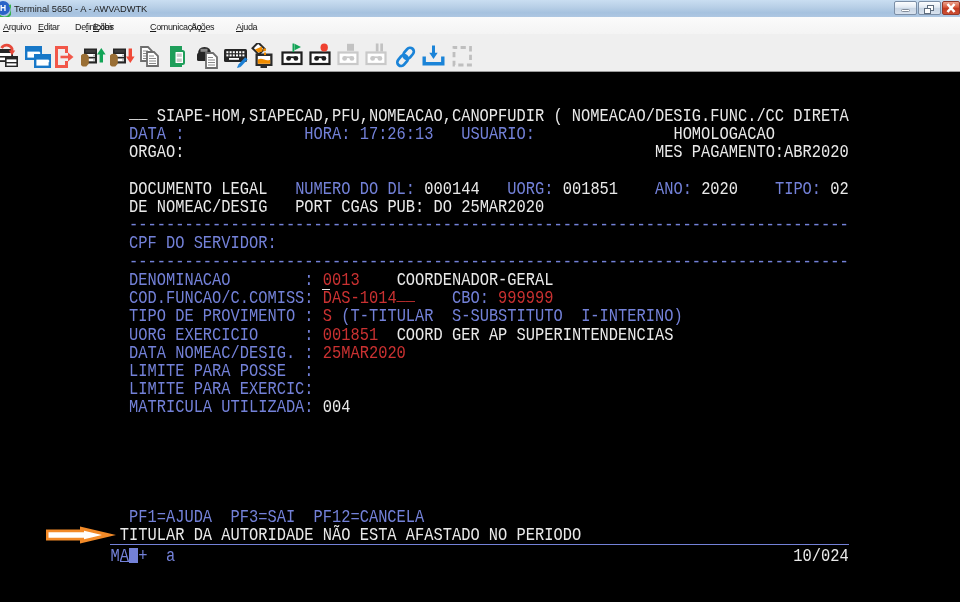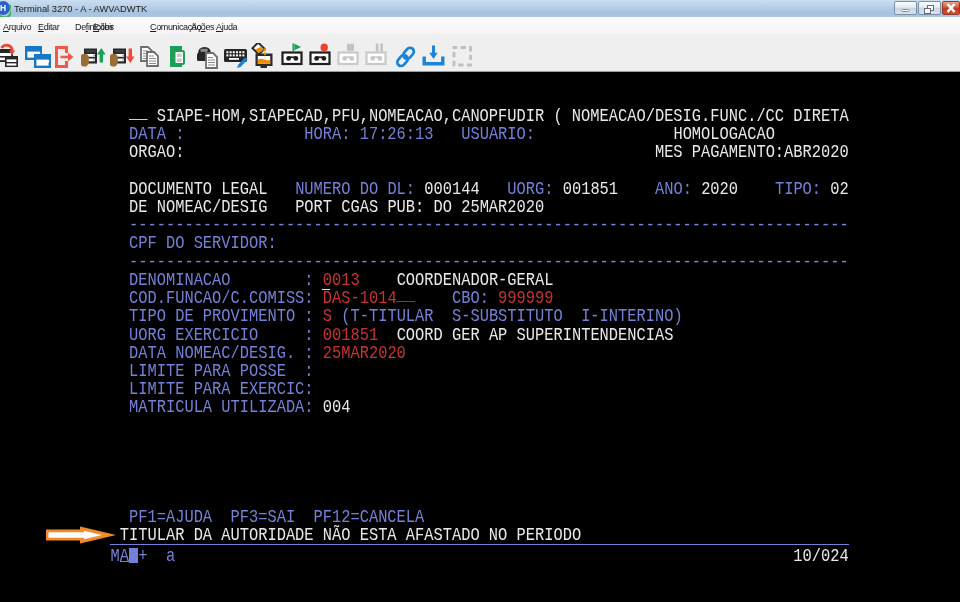--- a/index.html
+++ b/index.html
@@ -27,21 +27,21 @@
 .btn { position:absolute; top:1px; height:14px; border:1px solid #7b8ea6; border-radius:2px;
   background:linear-gradient(#fdfeff, #e1e9f2 45%, #c8d5e4 50%, #d8e2ee); }
 </style></head>
 <body>
 <div id="titlebar">
   <svg width="16" height="17" style="position:absolute;left:-5px;top:0px" viewBox="0 0 16 17">
     <circle cx="8" cy="8" r="7" fill="#2a63c8"></circle>
     <path d="M14.5,5 A7.3,7.3 0 1 1 3,13.8" fill="none" stroke="#35b24a" stroke-width="2"></path>
     <text x="8" y="11.2" font-family="Liberation Sans" font-size="8.5" font-weight="bold" fill="#fff" text-anchor="middle">H</text>
   </svg>
-  <span id="title">Terminal 3270 - A - AWVADWTK</span>
+  <span id="title">Terminal 5650 - A - AWVADWTK</span>
   <div class="btn" style="left:894px; width:23px;">
     <div style="position:absolute;left:6px;top:7px;width:9px;height:3px;background:#fff;border:1px solid #848e9c;border-radius:1.5px"></div>
   </div>
   <div class="btn" style="left:918px; width:23px;">
     <div style="position:absolute;left:8px;top:3px;width:7px;height:6px;background:#fff;border:1.4px solid #5f6d7e"></div>
     <div style="position:absolute;left:5px;top:6px;width:7px;height:6px;background:#fff;border:1.4px solid #5f6d7e"></div>
   </div>
   <div class="btn" style="left:942px; width:18px; border-color:#93392a;
     background:linear-gradient(#eba28d, #d8573b 45%, #c23a20 50%, #cc4f34);">
     <svg width="16" height="12" viewBox="0 0 16 12" style="position:absolute;left:0;top:0">
@@ -49,21 +49,21 @@
     </svg>
   </div>
 </div>
 <div id="menubar">
     <span class="mi" style="left:3.0px"><u>A</u>rquivo</span>
     <span class="mi" style="left:38.0px"><u>E</u>ditar</span>
     <span class="mi" style="left:75px">De<u>f</u>inições</span>
     <span class="mi" style="left:93px"><u>E</u>xibir</span>
     <span class="mi" style="left:150px"><u>C</u>omunicação</span>
     <span class="mi" style="left:191px">Aç<u>õ</u>es</span>
-    <span class="mi" style="left:216px"><u>A</u>juda</span>
+    <span class="mi" style="left:236px"><u>A</u>juda</span>
   </div>
 <div id="toolbar">
 <svg class="ti" style="left:-3.5px;top:9px" width="26" height="26" viewBox="0 0 26 26">
 <rect x="0" y="6" width="16" height="13" fill="#262626"></rect>
 <rect x="1.8" y="10" width="12.4" height="3" fill="#fff"></rect>
 <rect x="1.8" y="14.6" width="12.4" height="2.6" fill="#fff"></rect>
 <rect x="8" y="13" width="13" height="11" fill="#262626"></rect>
 <rect x="9.6" y="16.4" width="9.8" height="2.6" fill="#fff"></rect>
 <rect x="9.6" y="20.4" width="9.8" height="2.2" fill="#fff"></rect>
 <path d="M4.5,5 A6,6 0 0 1 15,5.5 L15,8" fill="none" stroke="#e8493a" stroke-width="2.8"></path>

